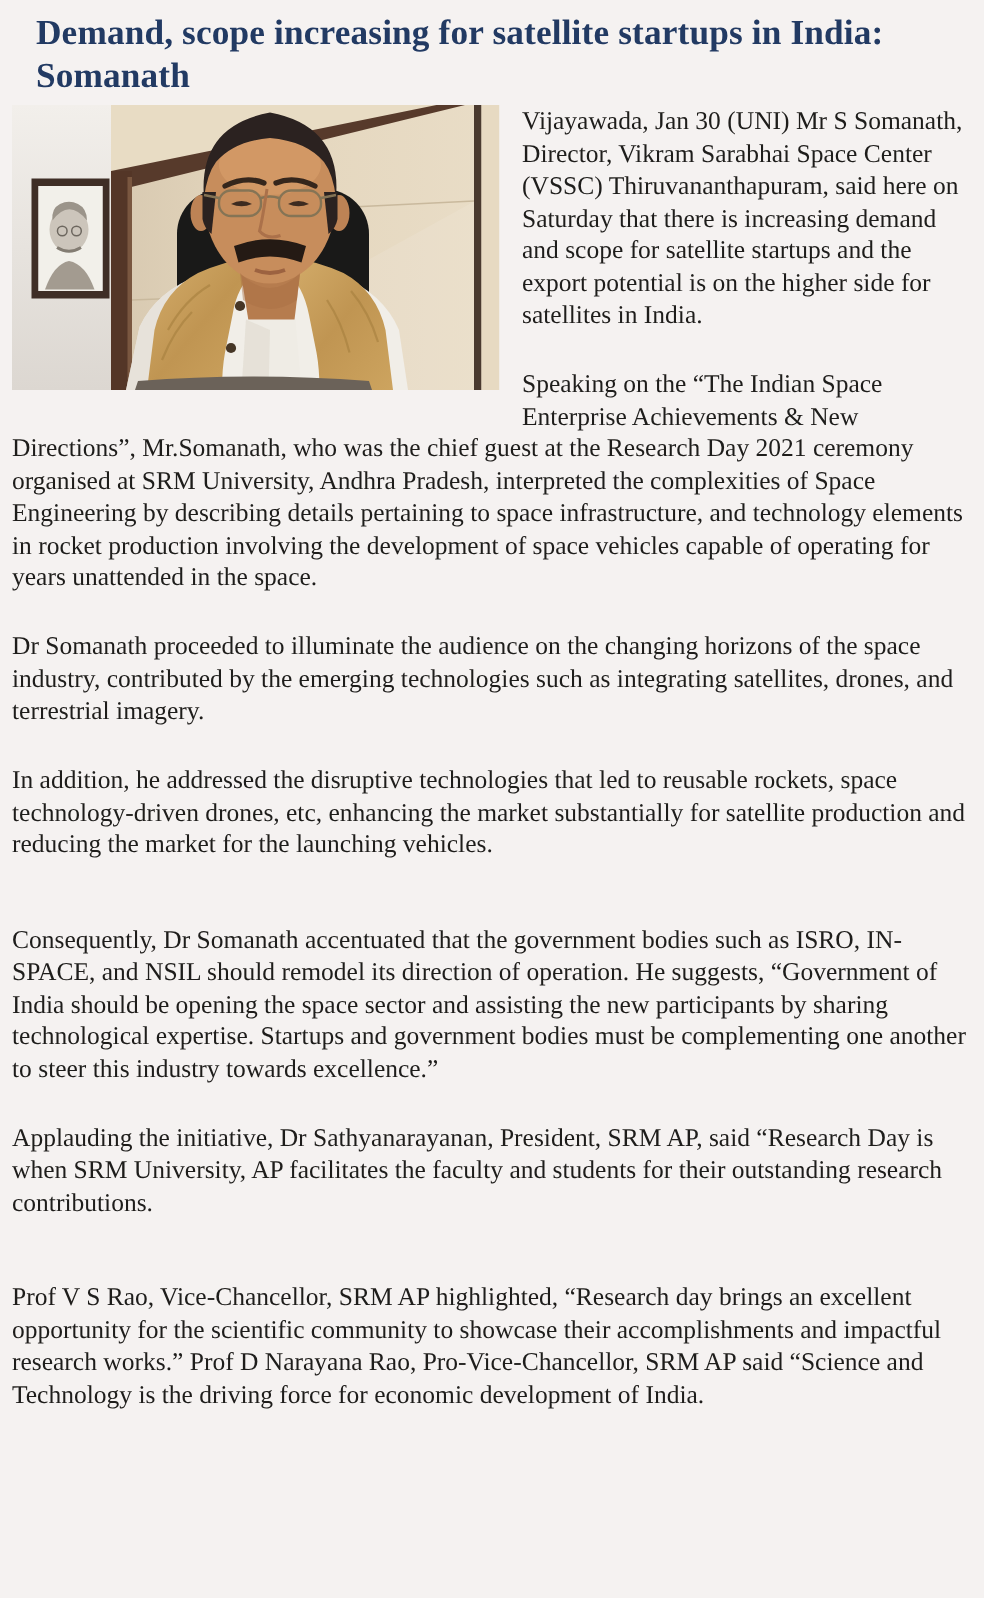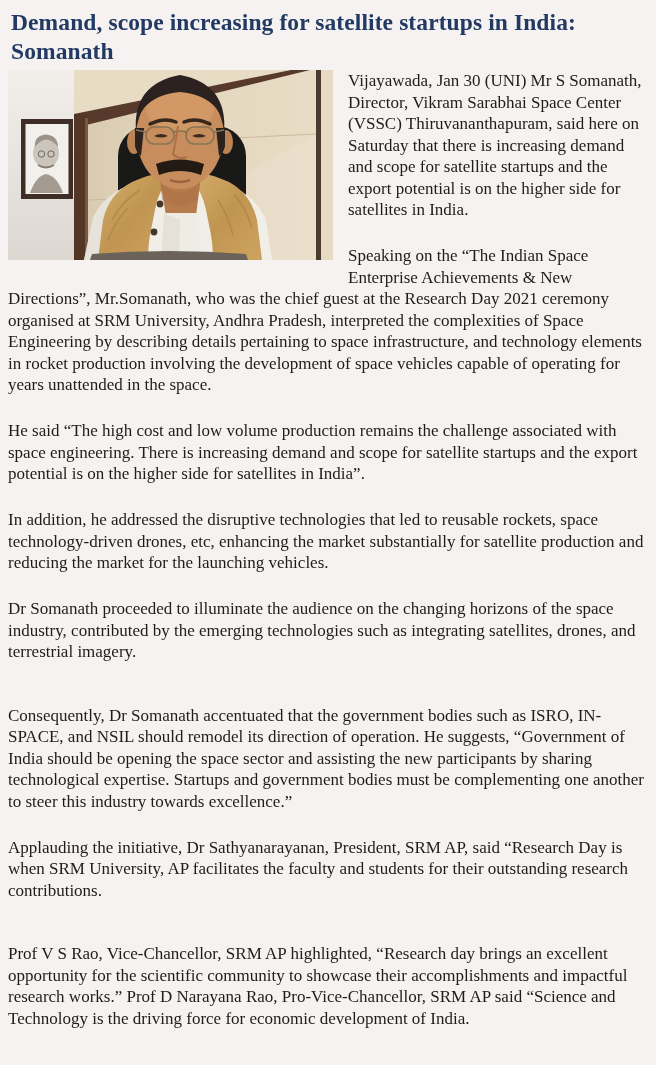--- a/index.html
+++ b/index.html
@@ -8,21 +8,21 @@
     font-family: "Liberation Serif", "DejaVu Serif", serif;
   }
   .page {
     width: 656px;
     min-height: 1065px;
     box-sizing: border-box;
     padding: 8px 8px 16px 8px;
     background: #f5f2f1;
   }
   h1.headline {
-    margin: 0 0 4px 3px;
+    margin: 0 0 4px 16px;
     font-size: 23.5px;
     line-height: 29px;
     font-weight: bold;
     color: #223a63;
     letter-spacing: 0.1px;
   }
   .article-body { color: #1e1d1b; font-family: Liberation Serif, serif; }
   .article-body::after { content: ""; display: block; clear: both; }
   figure.photo {
     float: left;
@@ -140,21 +140,20 @@
 
         <path d="M162,110 Q172,114 182,110" stroke="#9c6240" stroke-width="2.5" fill="none"></path>
         <path d="M152,112 Q172,132 192,112 L190,130 Q172,142 154,130 Z" fill="#a96f44" opacity="0.45"></path>
 
         <path d="M82,190 L84,184 Q160,178 238,184 L240,190 Z" fill="#6b6259"></path>
       </svg>
     </figure>
 
     <p>Vijayawada, Jan 30 (UNI) Mr S Somanath, Director, Vikram Sarabhai Space Center (VSSC) Thiruvananthapuram, said here on Saturday that there is increasing demand and scope for satellite startups and the export potential is on the higher side for satellites in India.</p>
     <p>Speaking on the “The Indian Space Enterprise Achievements &amp; New Directions”, Mr.Somanath, who was the chief guest at the Research Day 2021 ceremony organised at SRM University, Andhra Pradesh, interpreted the complexities of Space Engineering by describing details pertaining to space infrastructure, and technology elements in rocket production involving the development of space vehicles capable of operating for years unattended in the space.</p>
-    <p class="gap-sm">He said “The high cost and low volume production remains the challenge associated with space engineering. There is increasing demand and scope for satellite startups and the export potential is on the higher side for satellites in India”.</p>
+    <p>Dr Somanath proceeded to illuminate the audience on the changing horizons of the space industry, contributed by the emerging technologies such as integrating satellites, drones, and terrestrial imagery.</p>
     <p>In addition, he addressed the disruptive technologies that led to reusable rockets, space technology-driven drones, etc, enhancing the market substantially for satellite production and reducing the market for the launching vehicles.</p>
-    <p>Dr Somanath proceeded to illuminate the audience on the changing horizons of the space industry, contributed by the emerging technologies such as integrating satellites, drones, and terrestrial imagery.</p>
     <p class="gap">Consequently, Dr Somanath accentuated that the government bodies such as ISRO, IN-SPACE, and NSIL should remodel its direction of operation. He suggests, “Government of India should be opening the space sector and assisting the new participants by sharing technological expertise. Startups and government bodies must be complementing one another to steer this industry towards excellence.”</p>
     <p>Applauding the initiative, Dr Sathyanarayanan, President, SRM AP, said “Research Day is when SRM University, AP facilitates the faculty and students for their outstanding research contributions.</p>
     <p class="gap">Prof V S Rao, Vice-Chancellor, SRM AP highlighted, “Research day brings an excellent opportunity for the scientific community to showcase their accomplishments and impactful research works.” Prof D Narayana Rao, Pro-Vice-Chancellor, SRM AP said “Science and Technology is the driving force for economic development of India.</p>
 
   </div>
 </div>
 
 </body></html>

